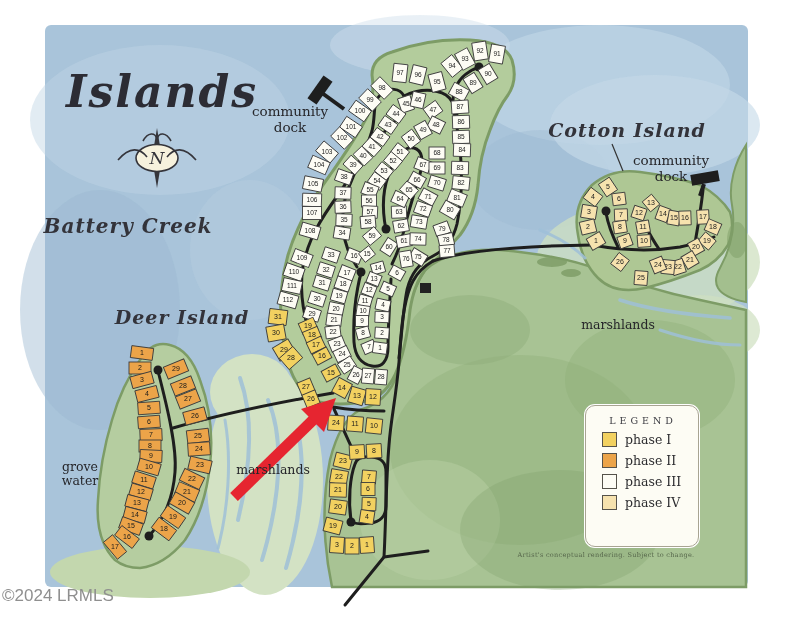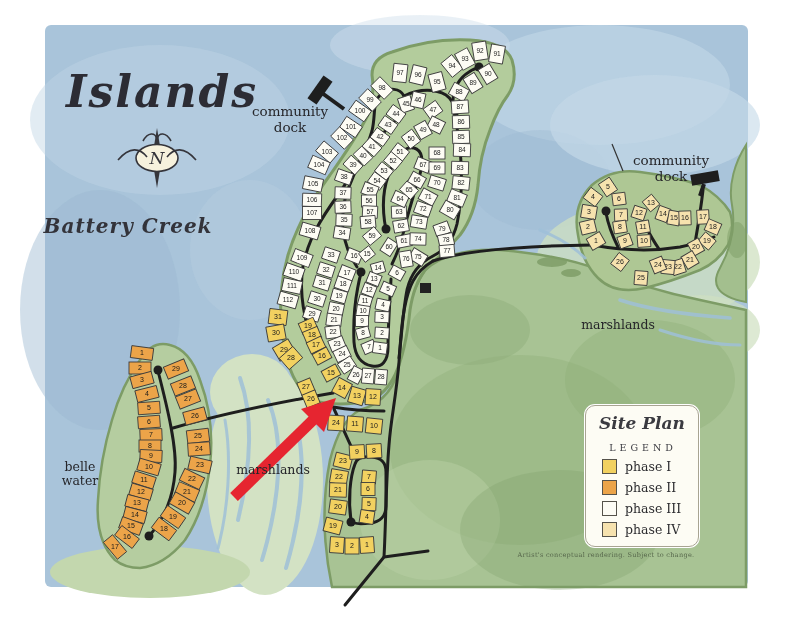--- a/index.html
+++ b/index.html
@@ -929,52 +929,54 @@
 
   <g>
     <line x1="234" y1="497" x2="313" y2="420" stroke="#e62530" stroke-width="11"></line>
     <polygon points="336,398 324,432 301,409" fill="#e62530"></polygon>
   </g>
 </svg>
 
 <div class="lbl logo-main" style="left:162px;top:92px;">Islands</div>
 
 <div class="lbl script" style="left:128px;top:226px;font-size:20px;">Battery Creek</div>
+<div class="lbl script" style="left:182px;top:318px;font-size:19px;">Deer Island</div>
+<div class="lbl script" style="left:627px;top:131px;font-size:19px;">Cotton Island</div>
 
 <div class="lbl place" style="left:290px;top:120px;">
   <div>community</div>
   <div>dock</div>
 </div>
 <div class="lbl place" style="left:671px;top:169px;">
   <div>community</div>
   <div>dock</div>
 </div>
 <div class="lbl small-place" style="left:273px;top:470px;">marshlands</div>
 <div class="lbl small-place" style="left:618px;top:325px;">marshlands</div>
 <div class="lbl small-place" style="left:80px;top:474px;">
-  <div>belle</div>
+  <div>grove</div>
   <div>water</div>
 </div>
 
 <div class="legend-box">
-  <div class="legend-title">Site Plan</div>
   <div class="legend-sub">LEGEND</div>
   <div class="legend-row">
     <span class="legend-swatch" style="background: rgb(242, 209, 96);"></span>
     <span class="legend-label">phase I</span>
   </div>
   <div class="legend-row">
     <span class="legend-swatch" style="background: rgb(236, 164, 73);"></span>
     <span class="legend-label">phase II</span>
   </div>
   <div class="legend-row">
     <span class="legend-swatch" style="background: rgb(253, 252, 244);"></span>
     <span class="legend-label">phase III</span>
   </div>
   <div class="legend-row">
     <span class="legend-swatch" style="background: rgb(246, 226, 174);"></span>
     <span class="legend-label">phase IV</span>
   </div>
 </div>
 <div class="lbl note" style="left:606px;top:556px;">Artist's conceptual rendering. Subject to change.</div>
 
+<div class="watermark">©2024 LRMLS</div>
 
 </div>
 
 </body></html>

